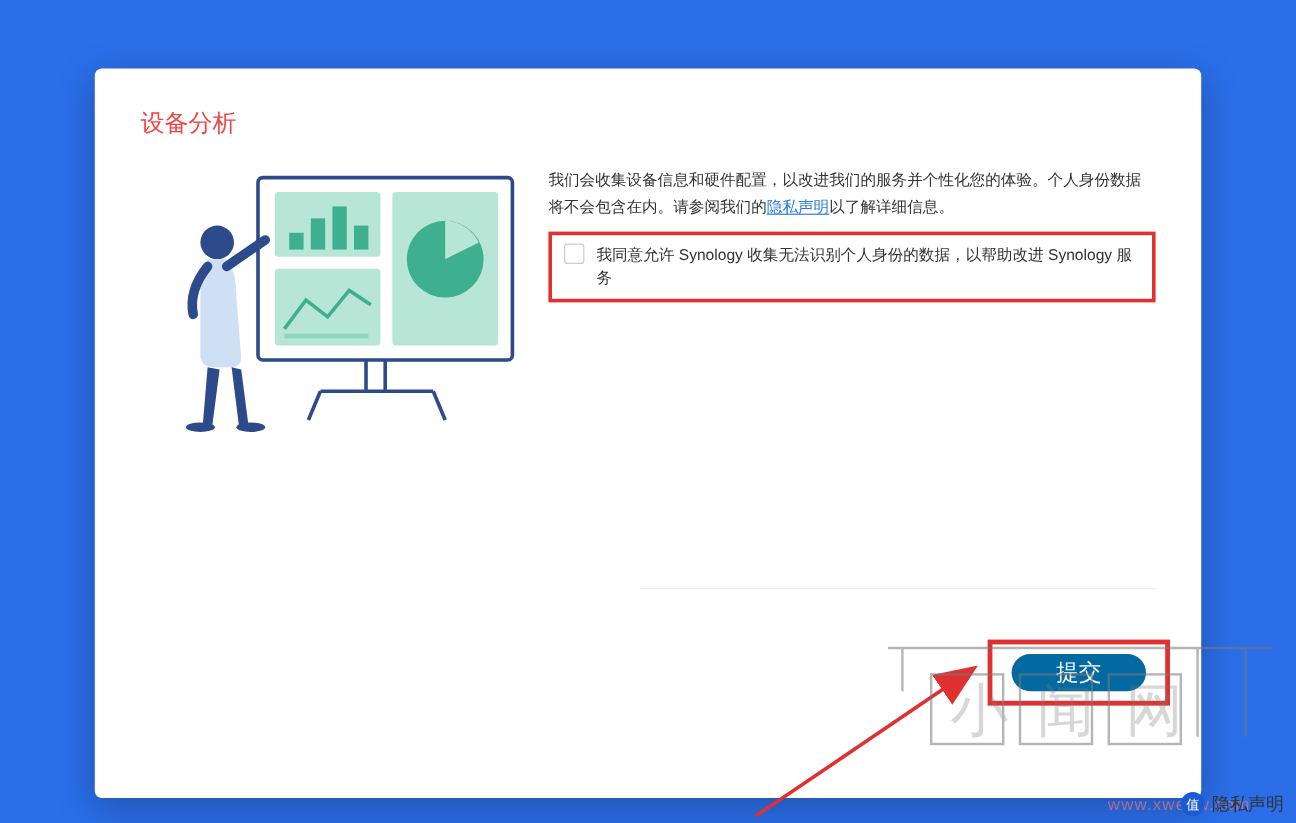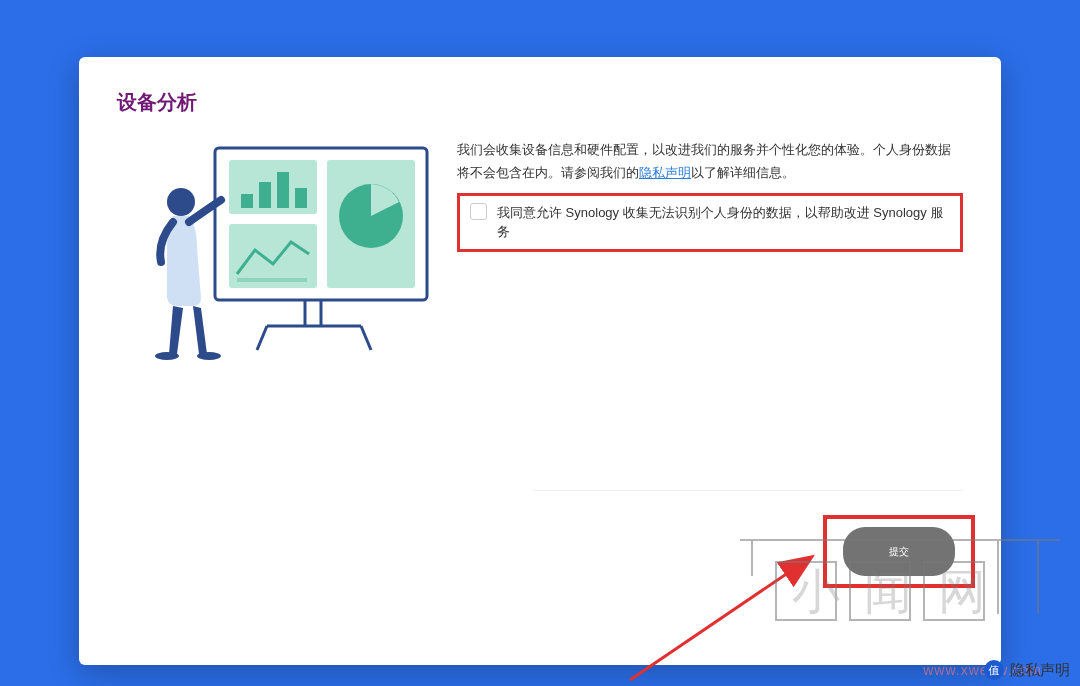--- a/index.html
+++ b/index.html
@@ -17,22 +17,22 @@
       top: 57px;
       width: 922px;
       height: 608px;
       background: #fff;
       border-radius: 6px;
       box-shadow: 0 8px 30px rgba(0,0,0,0.25);
       padding: 32px 38px 0 38px;
     }
     .title {
       font-size: 20px;
-      font-weight: 700;
-      color: #701a75;
+      font-weight: 400;
+      color: #ef4444;
       margin-bottom: 14px;
     }
     .subtitle {
       font-size: 13px;
       color: #777;
       margin-bottom: 46px;
     }
     .content-row { display: flex; }
     .illus { width: 340px; flex-shrink: 0; position: relative; height: 240px; }
     .right-col { flex: 1; padding-top: 8px; font-size: 13px; color: #333; line-height: 1.8; }
@@ -62,27 +62,27 @@
       border-top: 1px solid #eee;
     }
     .footer {
       position: absolute;
       bottom: 77px;
       right: 26px;
       border: 4px solid #e03030;
       padding: 8px 16px;
     }
     .submit-btn {
-      background: #737373;
+      background: #0369a1;
       color: #fff;
       border: none;
       border-radius: 22px;
       width: 112px;
-      height: 49px;
-      font-size: 10px;
+      height: 31px;
+      font-size: 19px;
       cursor: pointer;
     }
     .arrow {
       position: absolute;
       left: 620px;
       top: 540px;
       pointer-events: none;
     }
     .watermark-lines { position: absolute; pointer-events: none; }
     .wm-txt {

